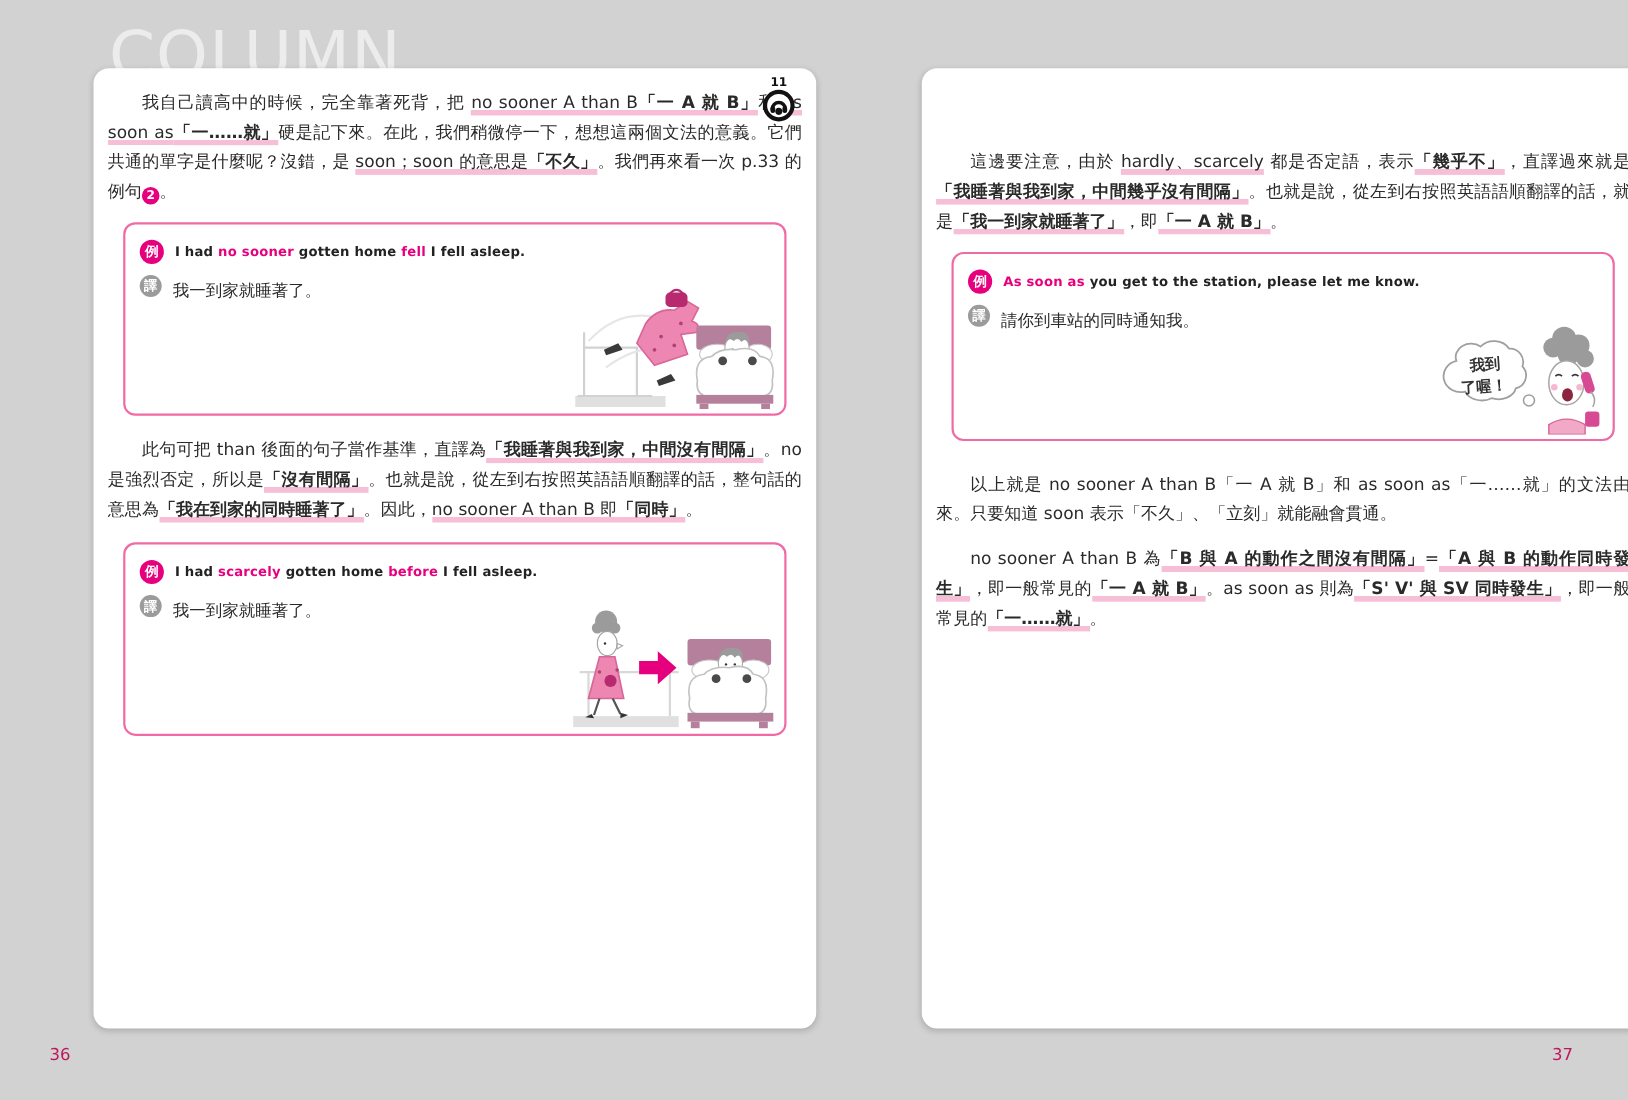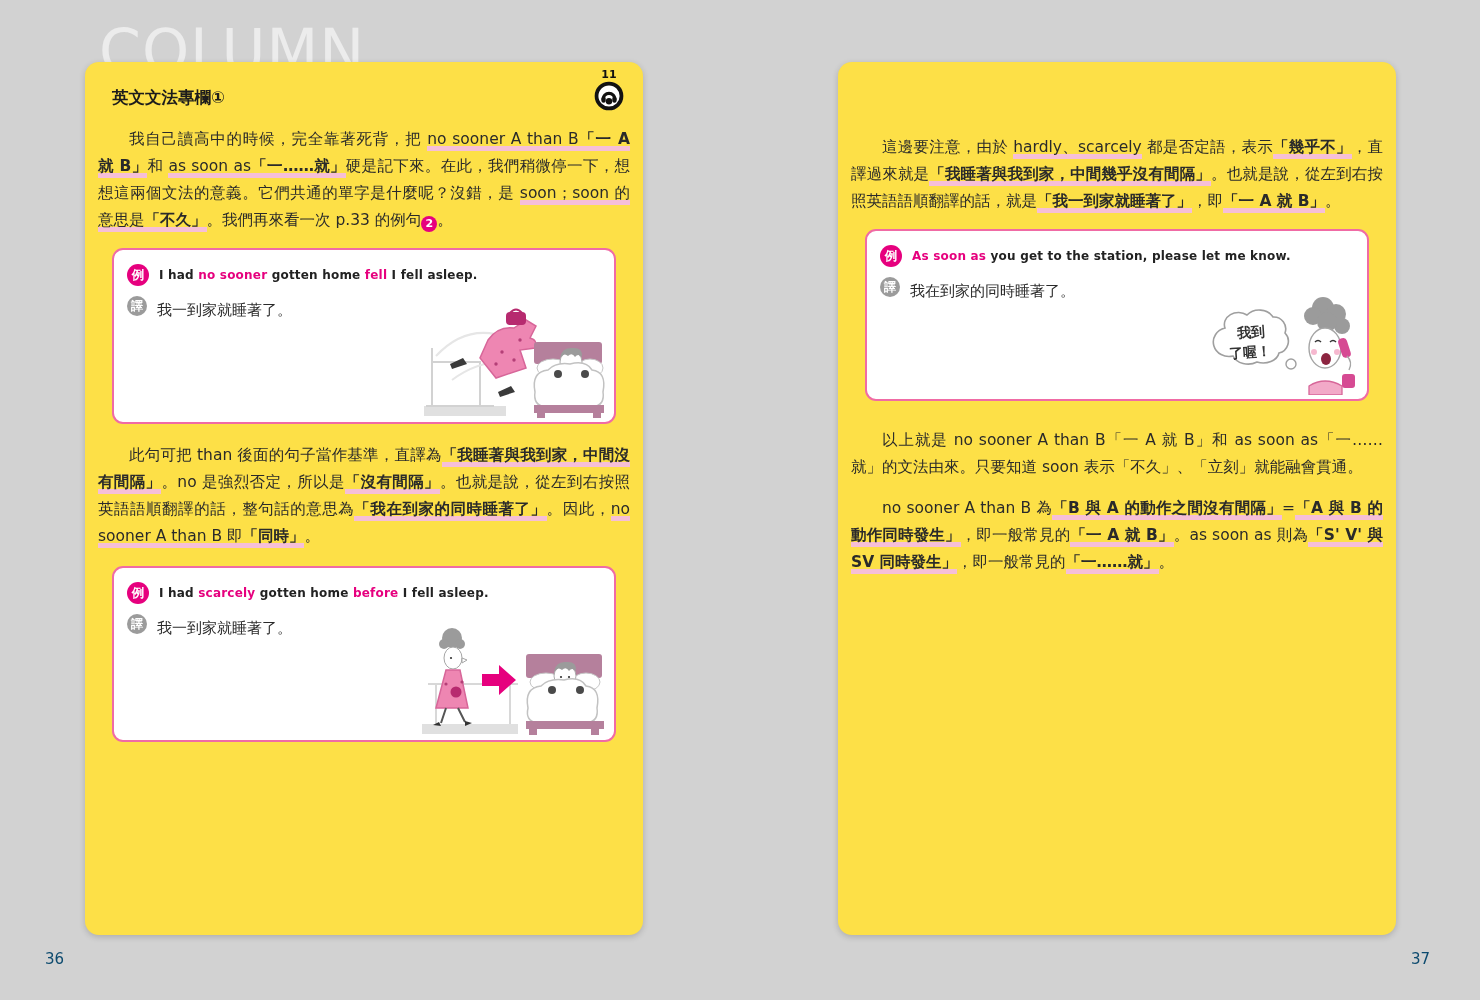--- a/index.html
+++ b/index.html
@@ -8,29 +8,29 @@
     background:#d2d2d2;
     font-family:"DejaVu Sans","Liberation Sans",sans-serif;
     color:#262626;
   }
   .column-label{
     position:absolute;left:99px;top:16px;
     font-size:60px;font-weight:400;letter-spacing:1px;
     color:#ececec;z-index:0;
   }
   .page{
-    position:absolute;top:62px;width:558px;height:873px;
-    background:#fde047;border-radius:14px;
+    position:absolute;top:62px;width:657px;height:873px;
+    background:#ffffff;border-radius:14px;
     box-shadow:0 2px 6px rgba(0,0,0,0.18);
     z-index:1;overflow:hidden;
   }
   .page-left{left:85px;}
   .page-right{left:838px;}
   .pagenum{
-    position:absolute;bottom:32px;font-size:15px;color:#0c4a6e;z-index:1;
+    position:absolute;bottom:32px;font-size:15px;color:#be185d;z-index:1;
   }
   .pagenum-left{left:45px;}
   .pagenum-right{right:50px;}
 
   
   .audio{position:absolute;top:6px;right:16px;text-align:center;width:36px;}
   .audio-num{font-size:11px;font-weight:bold;color:#111;line-height:13px;}
 
   
   .col-header{
@@ -106,21 +106,20 @@
       <svg width="30" height="30" viewBox="0 0 32 32">
         <circle cx="16" cy="16" r="13.3" fill="#fff" stroke="#121212" stroke-width="4"></circle>
         <path d="M9.6 19.5 a6.4 6.4 0 0 1 12.8 0" fill="none" stroke="#121212" stroke-width="3.4" stroke-linecap="round"></path>
         <rect x="7.9" y="16.6" width="4.6" height="6.6" rx="2.2" fill="#121212"></rect>
         <rect x="19.5" y="16.6" width="4.6" height="6.6" rx="2.2" fill="#121212"></rect>
         <circle cx="16" cy="21.6" r="3.4" fill="#121212"></circle>
       </svg>
     </div>
 
     <div class="page-inner">
-      <h3 class="col-header">英文文法專欄①</h3>
 
       <p class="body-p"><span class="seg">我自己讀高中的時候，完全靠著死背，把 </span><span class="seg s-hl">no sooner A than B</span><span class="seg s-hlb">「一 A 就 B」</span><span class="seg">和 </span><span class="seg s-hl">as soon as</span><span class="seg s-hlb">「一……就」</span><span class="seg">硬是記下來。在此，我們稍微停一下，想想這兩個文法的意義。它們共通的單字是什麼呢？沒錯，是 </span><span class="seg s-hl">soon；soon 的意思是</span><span class="seg s-hlb">「不久」</span><span class="seg">。我們再來看一次 p.33 的例句</span><span class="seg s-numbadge">2</span><span class="seg">。</span></p>
 
       <div class="ex-box">
         <div class="ex-row">
           <span class="badge badge-pink">例</span>
           <p class="ex-en"><span class="seg">I had </span><span class="seg s-pink">no sooner</span><span class="seg"> gotten home </span><span class="seg s-pink">fell</span><span class="seg"> I fell asleep.</span></p>
         </div>
         <div class="ex-row ex-zh-row">
           <span class="badge badge-gray">譯</span>
@@ -209,21 +208,21 @@
 
       <p class="body-p first-p"><span class="seg">這邊要注意，由於 </span><span class="seg s-hl">hardly、scarcely</span><span class="seg"> 都是否定語，表示</span><span class="seg s-hlb">「幾乎不」</span><span class="seg">，直譯過來就是</span><span class="seg s-hlb">「我睡著與我到家，中間幾乎沒有間隔」</span><span class="seg">。也就是說，從左到右按照英語語順翻譯的話，就是</span><span class="seg s-hlb">「我一到家就睡著了」</span><span class="seg">，即</span><span class="seg s-hlb">「一 A 就 B」</span><span class="seg">。</span></p>
 
       <div class="ex-box ex-box-r">
         <div class="ex-row">
           <span class="badge badge-pink">例</span>
           <p class="ex-en"><span class="seg s-pink">As soon as</span><span class="seg"> you get to the station, please let me know.</span></p>
         </div>
         <div class="ex-row ex-zh-row">
           <span class="badge badge-gray">譯</span>
-          <p class="ex-zh">我在到家的同時睡著了。</p>
+          <p class="ex-zh">請你到車站的同時通知我。</p>
         </div>
         <div class="illus-wrap">
           <svg width="150" height="103" viewBox="0 0 150 103">
             <path d="M14 36 a14 12 0 0 1 22 -13 a16 14 0 0 1 26 2 a12 12 0 0 1 12 16 a12 12 0 0 1 -6 20 a16 12 0 0 1 -22 9 a16 12 0 0 1 -24 -6 a13 12 0 0 1 -8 -28 z" fill="#fff" stroke="#9f9f9f" stroke-width="1.6"></path>
             <circle cx="80" cy="72" r="5" fill="#fff" stroke="#9f9f9f" stroke-width="1.4"></circle>
             <circle cx="112" cy="16" r="11" fill="#9b9b9b"></circle>
             <circle cx="125" cy="22" r="10" fill="#9b9b9b"></circle>
             <circle cx="102" cy="24" r="9" fill="#9b9b9b"></circle>
             <circle cx="131" cy="34" r="8" fill="#9b9b9b"></circle>
             <circle cx="116" cy="30" r="10" fill="#9b9b9b"></circle>

